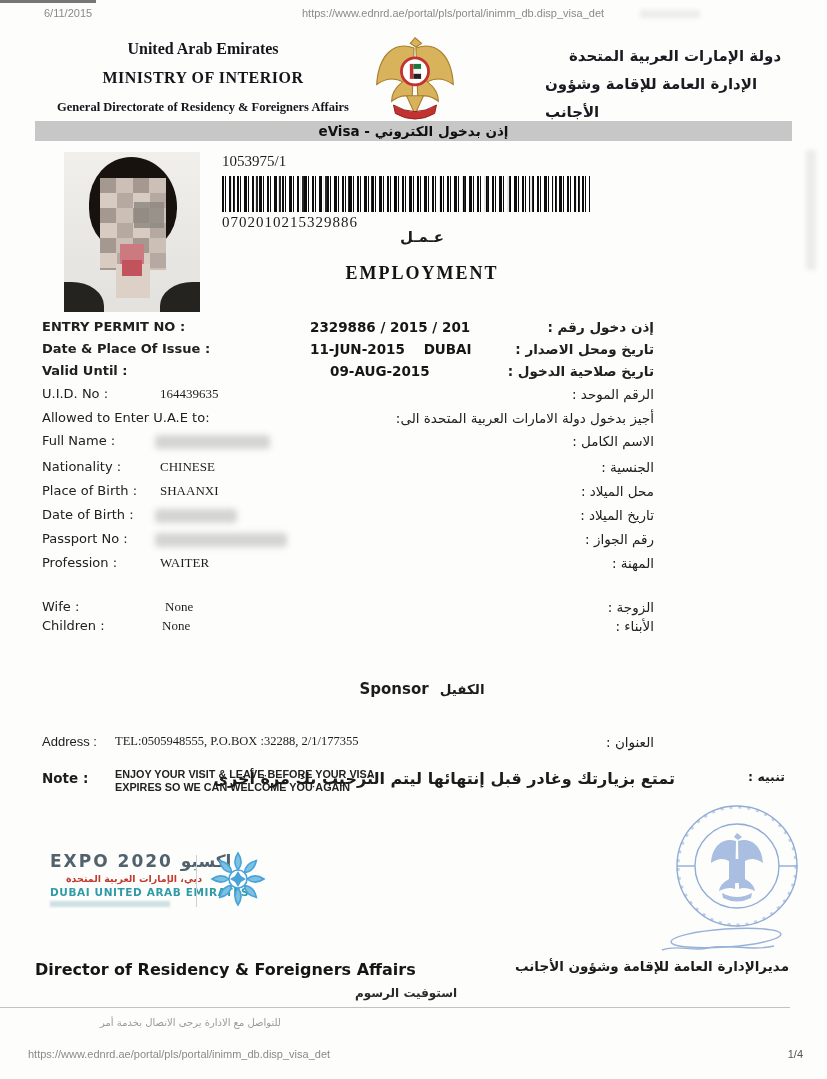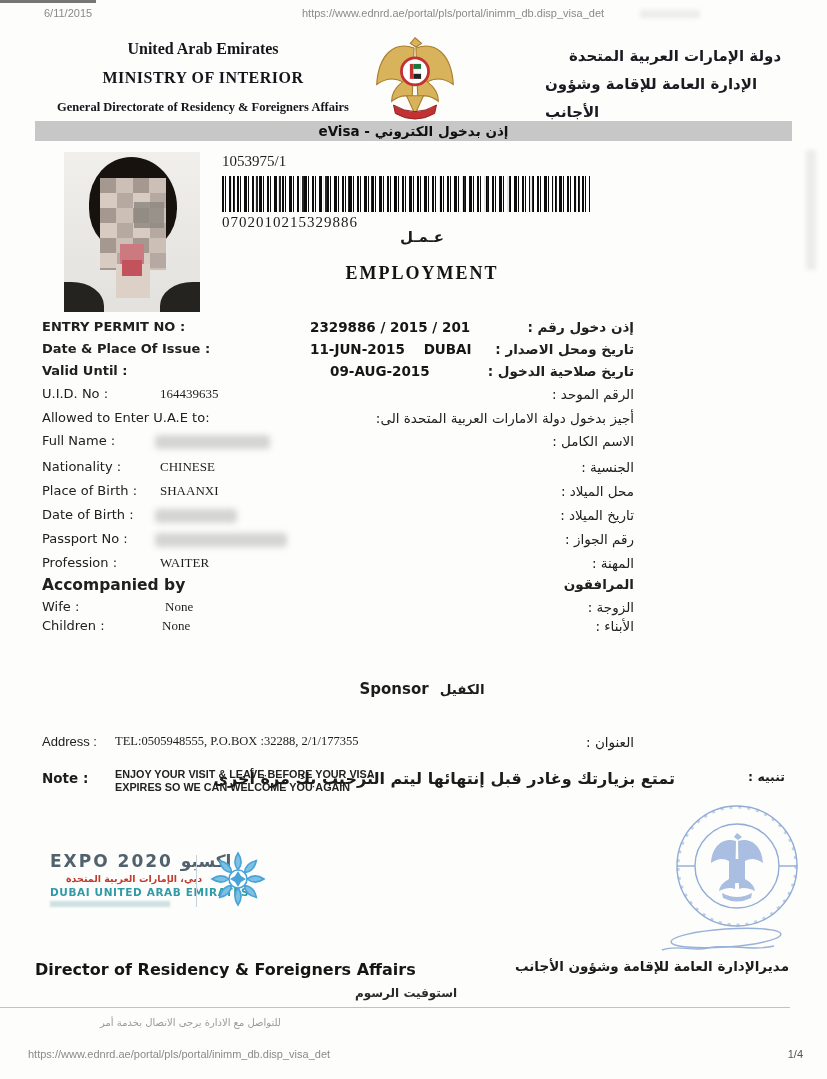--- a/index.html
+++ b/index.html
@@ -41,21 +41,21 @@
   .permit-no{position:absolute;left:222px;top:153px;font-family:"Liberation Serif",serif;font-size:15px;}
   .barcode{position:absolute;left:222px;top:176px;width:368px;height:36px;background:
      repeating-linear-gradient(90deg,#0c0c0c 0 2px,#fff 2px 3px,#0c0c0c 3px 4px,#fff 4px 7px,#0c0c0c 7px 10px,#fff 10px 11px,#0c0c0c 11px 12px,#fff 12px 15px);}
   .barcode:after{content:"";position:absolute;inset:0;background:
      repeating-linear-gradient(90deg,rgba(255,255,255,0) 0 9px,rgba(255,255,255,.9) 9px 11px,rgba(0,0,0,.85) 11px 13px,rgba(255,255,255,0) 13px 23px);}
   .barcode-num{position:absolute;left:222px;top:214px;font-family:"Liberation Serif",serif;font-size:15px;letter-spacing:1px;}
   .vtype{position:absolute;left:222px;top:228px;width:400px;text-align:center;}
   .vtype .ar{font-weight:bold;font-size:15px;letter-spacing:1px;}
   .vtype .en{font-family:"Liberation Serif",serif;font-weight:bold;font-size:18px;letter-spacing:2px;margin-top:17px;color:#141414;}
   
-  .frow{position:absolute;left:0;width:671px;height:22px;}
+  .frow{position:absolute;left:0;width:671px;height:22px;padding-left:20px;}
   .flabel{position:absolute;left:42px;font-size:13px;color:#202020;}
   .flabel-ar{position:absolute;right:37px;font-size:13.5px;color:#202020;}
   .b{font-weight:bold;}
   .fvalue{position:absolute;font-family:"Liberation Serif",serif;font-size:13px;white-space:pre;color:#1d1d1d;}
   .fvalue.vbold{font-family:"DejaVu Sans",sans-serif;font-weight:bold;font-size:13.5px;color:#161616;}
   .sechead{font-size:15.5px;font-weight:bold;}
   .blurval{position:absolute;top:2px;height:14px;background:#c9c9c7;filter:blur(3px);border-radius:3px;opacity:.8;}
   
   .sponsor-title{position:absolute;left:222px;top:679px;width:400px;text-align:center;}
   .sponsor-title .en{font-weight:bold;font-size:15px;}
@@ -193,24 +193,20 @@
   </div>
   <div class="frow" style="top:531px">
     <span class="flabel">Passport No :</span>
     <span class="blurval" style="left:155px;width:132px"></span>
     <span class="flabel-ar" dir="rtl">رقم الجواز :</span>
   </div>
   <div class="frow" style="top:555px">
     <span class="flabel">Profession :</span>
     <span class="fvalue" style="left:160px">WAITER</span>
     <span class="flabel-ar" dir="rtl">المهنة :</span>
-  </div>
-  <div class="frow" style="top:576px;height:24px">
-    <span class="flabel sechead">Accompanied by</span>
-    <span class="flabel-ar b" dir="rtl">المرافقون</span>
   </div>
   <div class="frow" style="top:599px">
     <span class="flabel">Wife :</span>
     <span class="fvalue" style="left:165px">None</span>
     <span class="flabel-ar" dir="rtl">الزوجة :</span>
   </div>
   <div class="frow" style="top:618px">
     <span class="flabel">Children :</span>
     <span class="fvalue" style="left:162px">None</span>
     <span class="flabel-ar" dir="rtl">الأبناء :</span>

